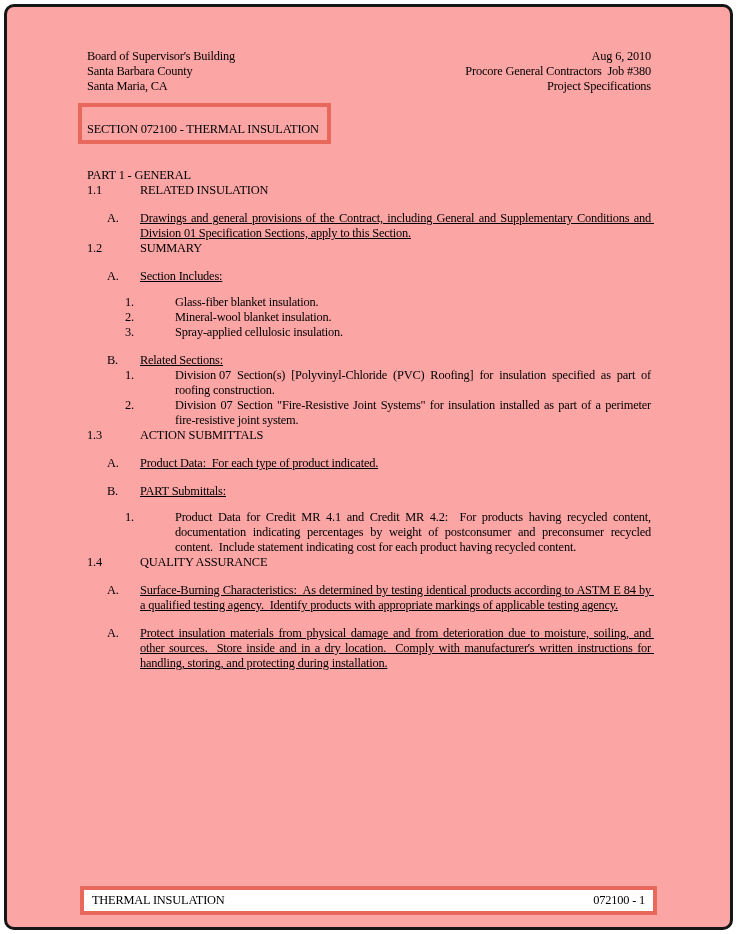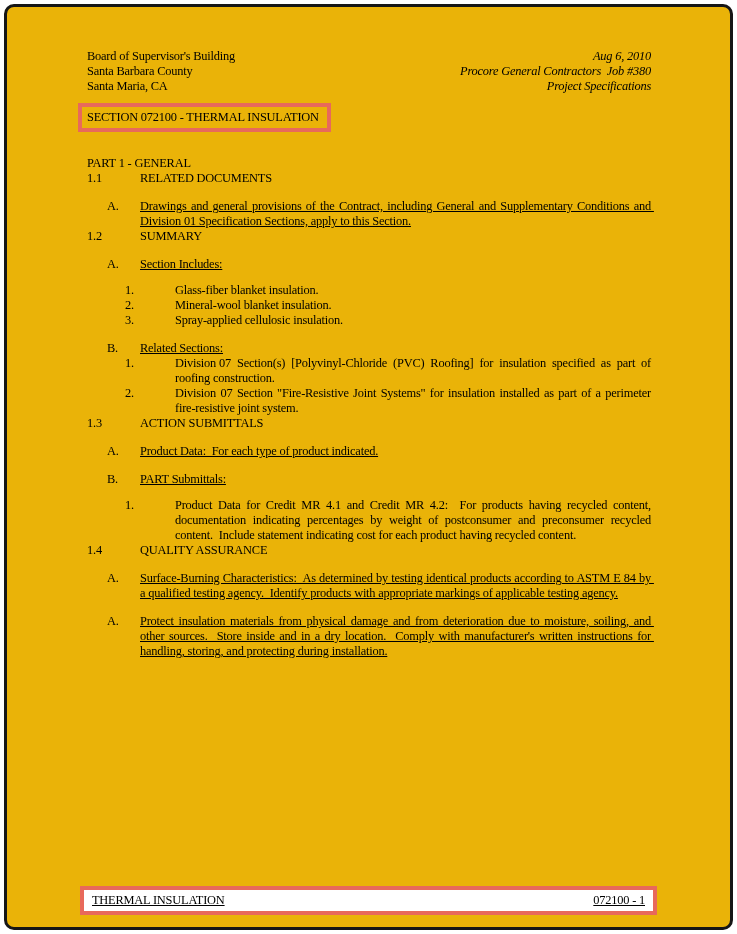--- a/index.html
+++ b/index.html
@@ -4,50 +4,50 @@
 <style>
   * { margin:0; padding:0; box-sizing:border-box; }
   html, body { background:#ffffff; }
   body {
     width:737px; height:934px; padding:4px;
     font-family:"Liberation Serif","DejaVu Serif",serif;
     -webkit-font-smoothing:antialiased;
   }
   .page {
     position:relative; width:729px; height:926px;
-    background:#eab308; border:3px solid #161616; border-radius:10px;
+    background:#fca5a5; border:3px solid #161616; border-radius:10px;
     padding:42px 79px 0 80px;
     font-size:12.4px; line-height:15px; letter-spacing:-0.2px; color:#000;
     overflow:hidden;
   }
   .pre { white-space:pre-wrap; }
   .header-row { display:flex; justify-content:space-between; }
-  .header-col-right { text-align:right;font-style:italic; }
+  .header-col-right { text-align:right; }
   .section-box {
     display:inline-block; border:4px solid #e8695b;
-    padding:3px 8px 3px 5px; margin:9px 0 0 -9px;
+    padding:15px 8px 3px 5px; margin:9px 0 0 -9px;
   }
   .part-heading { margin-top:24px; }
   .article { }
   .art-head { display:flex; }
   .art-num { flex:0 0 53px; }
   .art-title { flex:1; }
   .para { display:flex; margin-top:13px; padding-left:20px; }
   .para-label { flex:0 0 33px; }
   .para-text { flex:1; text-align:justify;text-decoration:underline; }
   .subitems { margin-top:11px; }
   .subitems.tight { margin-top:0; }
   .subitem { display:flex; padding-left:38px; }
   .si-num { flex:0 0 50px; }
   .si-text { flex:1; text-align:justify; }
   .part2 { margin-top:20px; }
   .footer-box {
     position:absolute; left:73px; right:73px; bottom:12px;
     border:4px solid #e8695b; padding:3px 8px;
-    display:flex; justify-content:space-between; background:#fff;text-decoration:underline;
+    display:flex; justify-content:space-between; background:#fff;
   }
 </style>
 </head>
 <body>
 
 <div class="page">
 
   <div class="header-row">
     <div class="header-col-left">
       <div class="pre">Board of Supervisor's Building</div>
@@ -65,21 +65,21 @@
     <div class="section-box">
       <span class="pre">SECTION 072100 - THERMAL INSULATION</span>
     </div>
   </div>
 
   <div class="part-heading pre">PART 1 - GENERAL</div>
 
   <div class="article">
     <div class="art-head">
       <span class="art-num pre">1.1</span>
-      <span class="art-title pre">RELATED DOCUMENTS</span>
+      <span class="art-title pre">RELATED INSULATION</span>
     </div>
     <div class="para">
       <span class="para-label pre">A.</span>
       <div class="para-text pre">Drawings and general provisions of the Contract, including General and Supplementary Conditions and Division 01 Specification Sections, apply to this Section.</div>
     </div>
   </div>
 
   <div class="article">
     <div class="art-head">
       <span class="art-num pre">1.2</span>

